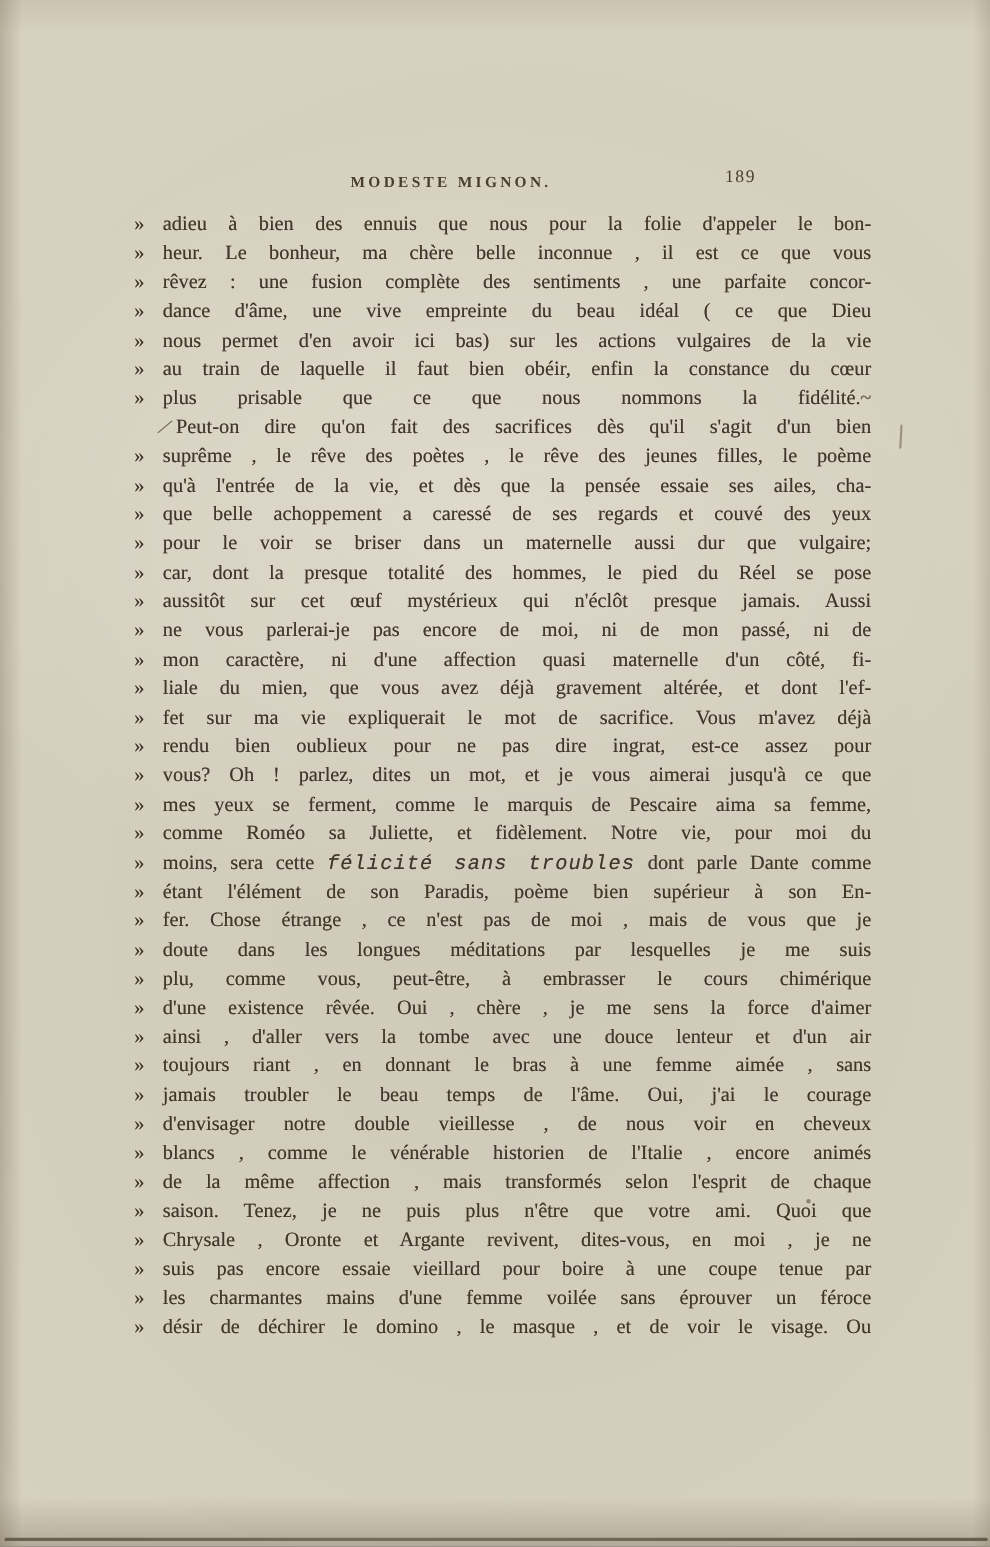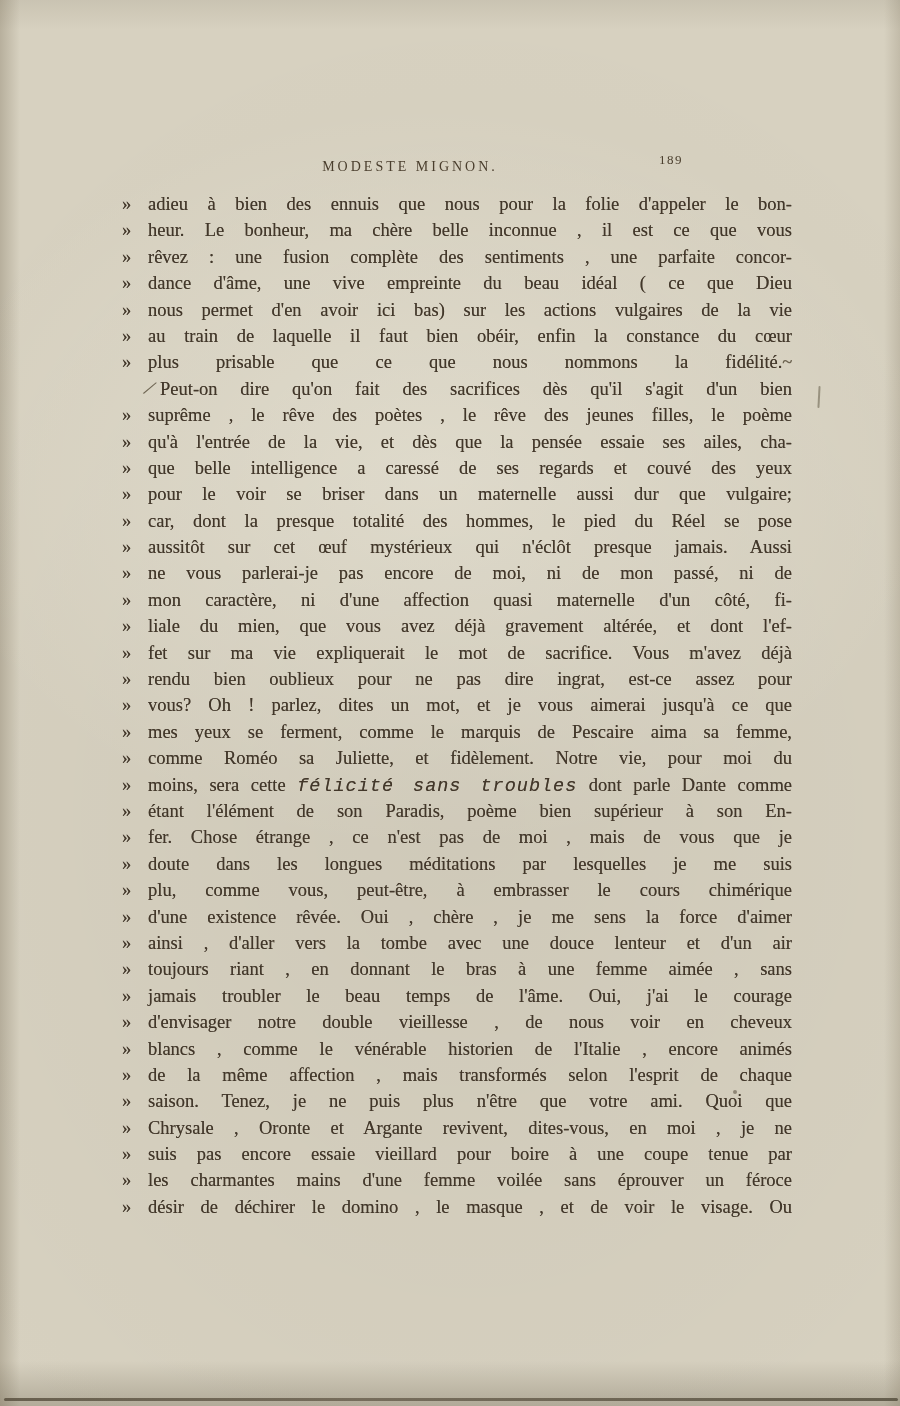--- a/index.html
+++ b/index.html
@@ -14,26 +14,26 @@
       radial-gradient(ellipse 900px 1100px at 52% 58%, rgba(0,0,0,0.04), rgba(0,0,0,0) 75%),
       linear-gradient(90deg, rgba(110,98,75,0.30) 0px, rgba(110,98,75,0) 20px),
       linear-gradient(270deg, rgba(110,98,75,0.20) 0px, rgba(110,98,75,0) 16px),
       linear-gradient(0deg, rgba(85,75,55,0.28) 0px, rgba(85,75,55,0) 45px),
       linear-gradient(180deg, rgba(85,75,55,0.10) 0px, rgba(85,75,55,0) 30px),
       #d7d1c0;
   }
   .header{
     position:absolute;top:159px;left:78px;width:664px;
     text-align:center;
-    font-size:14px;font-weight:normal;letter-spacing:3px;
+    font-size:14px;font-weight:bold;letter-spacing:3px;
     color:#4a3e2d;
   }
   .page-number{
     position:absolute;top:152px;left:659px;
-    font-size:13px;letter-spacing:1.5px;color:#4a3e2d;text-align:right;
+    font-size:16px;letter-spacing:1.5px;color:#4a3e2d;text-align:right;
   }
   .text-block{
     position:absolute;top:191px;left:122px;width:670px;
     font-size:18.5px;color:#42372a;
     text-shadow:0 0 0.5px rgba(66,55,42,0.65);
   }
   .line{display:flex;height:26.4px;line-height:26.4px;}
   .marker{flex:0 0 26px;width:26px;}
   .text{flex:1;text-align:justify;text-align-last:justify;}
   .it{font-style:italic;letter-spacing:1px;font-family:Liberation Mono, monospace;}
@@ -110,21 +110,21 @@
       <div class="line">
         <span class="marker">»</span>
         <span class="text"><span>suprême , le rêve des poètes , le rêve des jeunes filles, le poème</span></span>
       </div>
       <div class="line">
         <span class="marker">»</span>
         <span class="text"><span>qu'à l'entrée de la vie, et dès que la pensée essaie ses ailes, cha-</span></span>
       </div>
       <div class="line">
         <span class="marker">»</span>
-        <span class="text"><span>que belle intelligence a caressé de ses regards et couvé des yeux</span></span>
+        <span class="text"><span>que belle achoppement a caressé de ses regards et couvé des yeux</span></span>
       </div>
       <div class="line">
         <span class="marker">»</span>
         <span class="text"><span>pour le voir se briser dans un maternelle aussi dur que vulgaire;</span></span>
       </div>
       <div class="line">
         <span class="marker">»</span>
         <span class="text"><span>car, dont la presque totalité des hommes, le pied du Réel se pose</span></span>
       </div>
       <div class="line">

